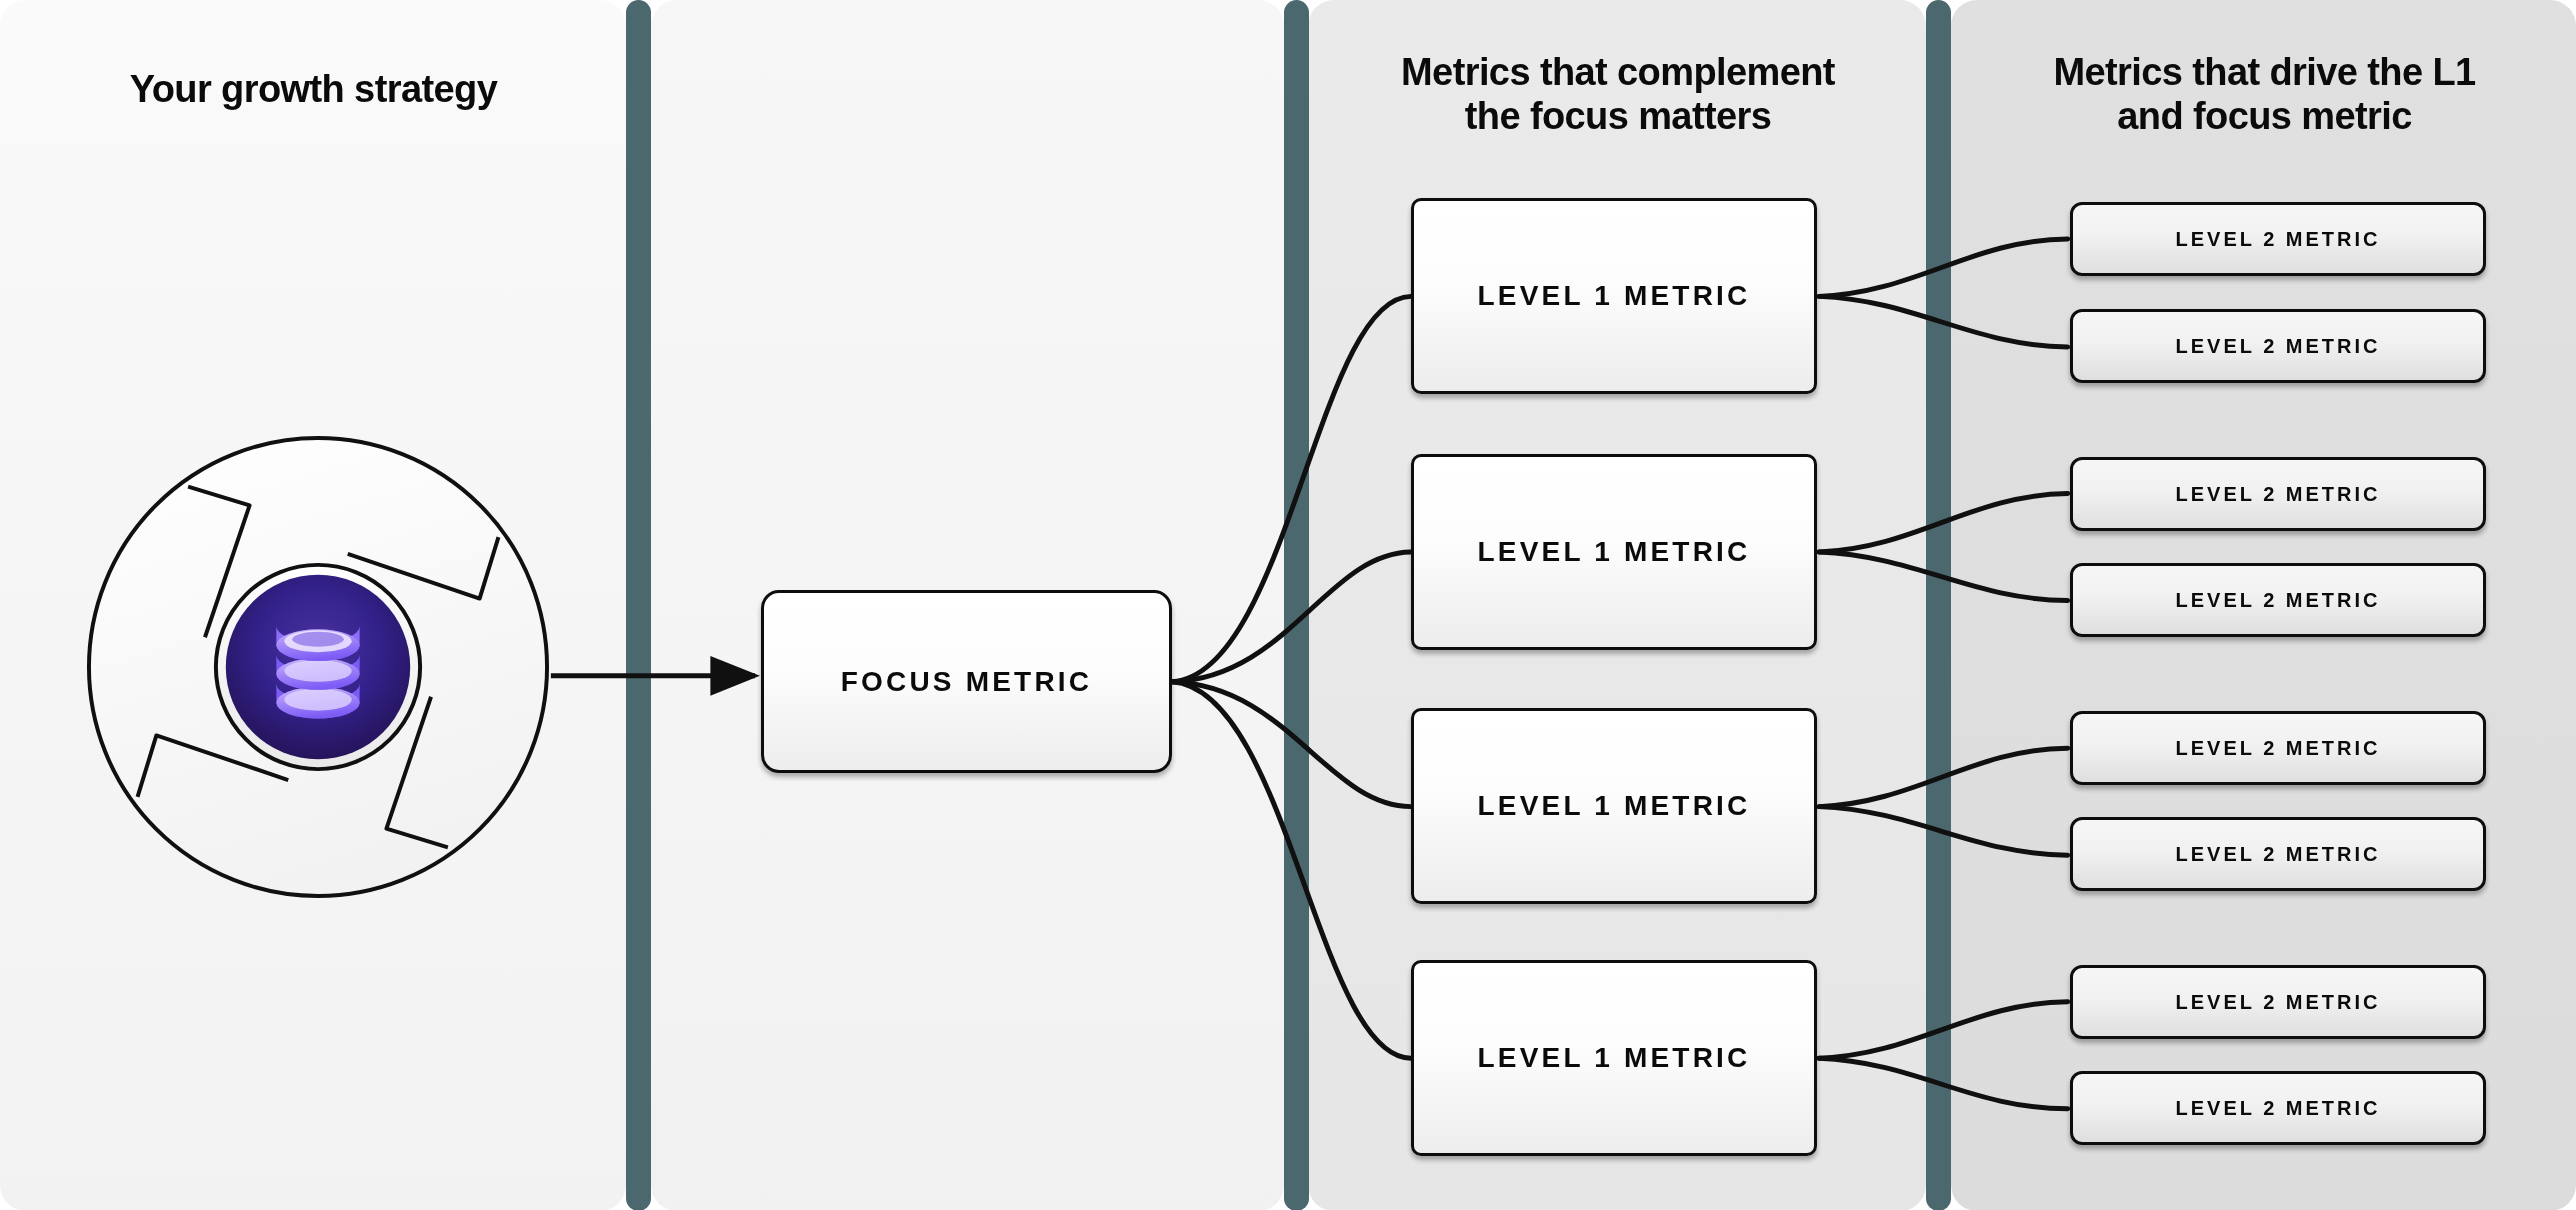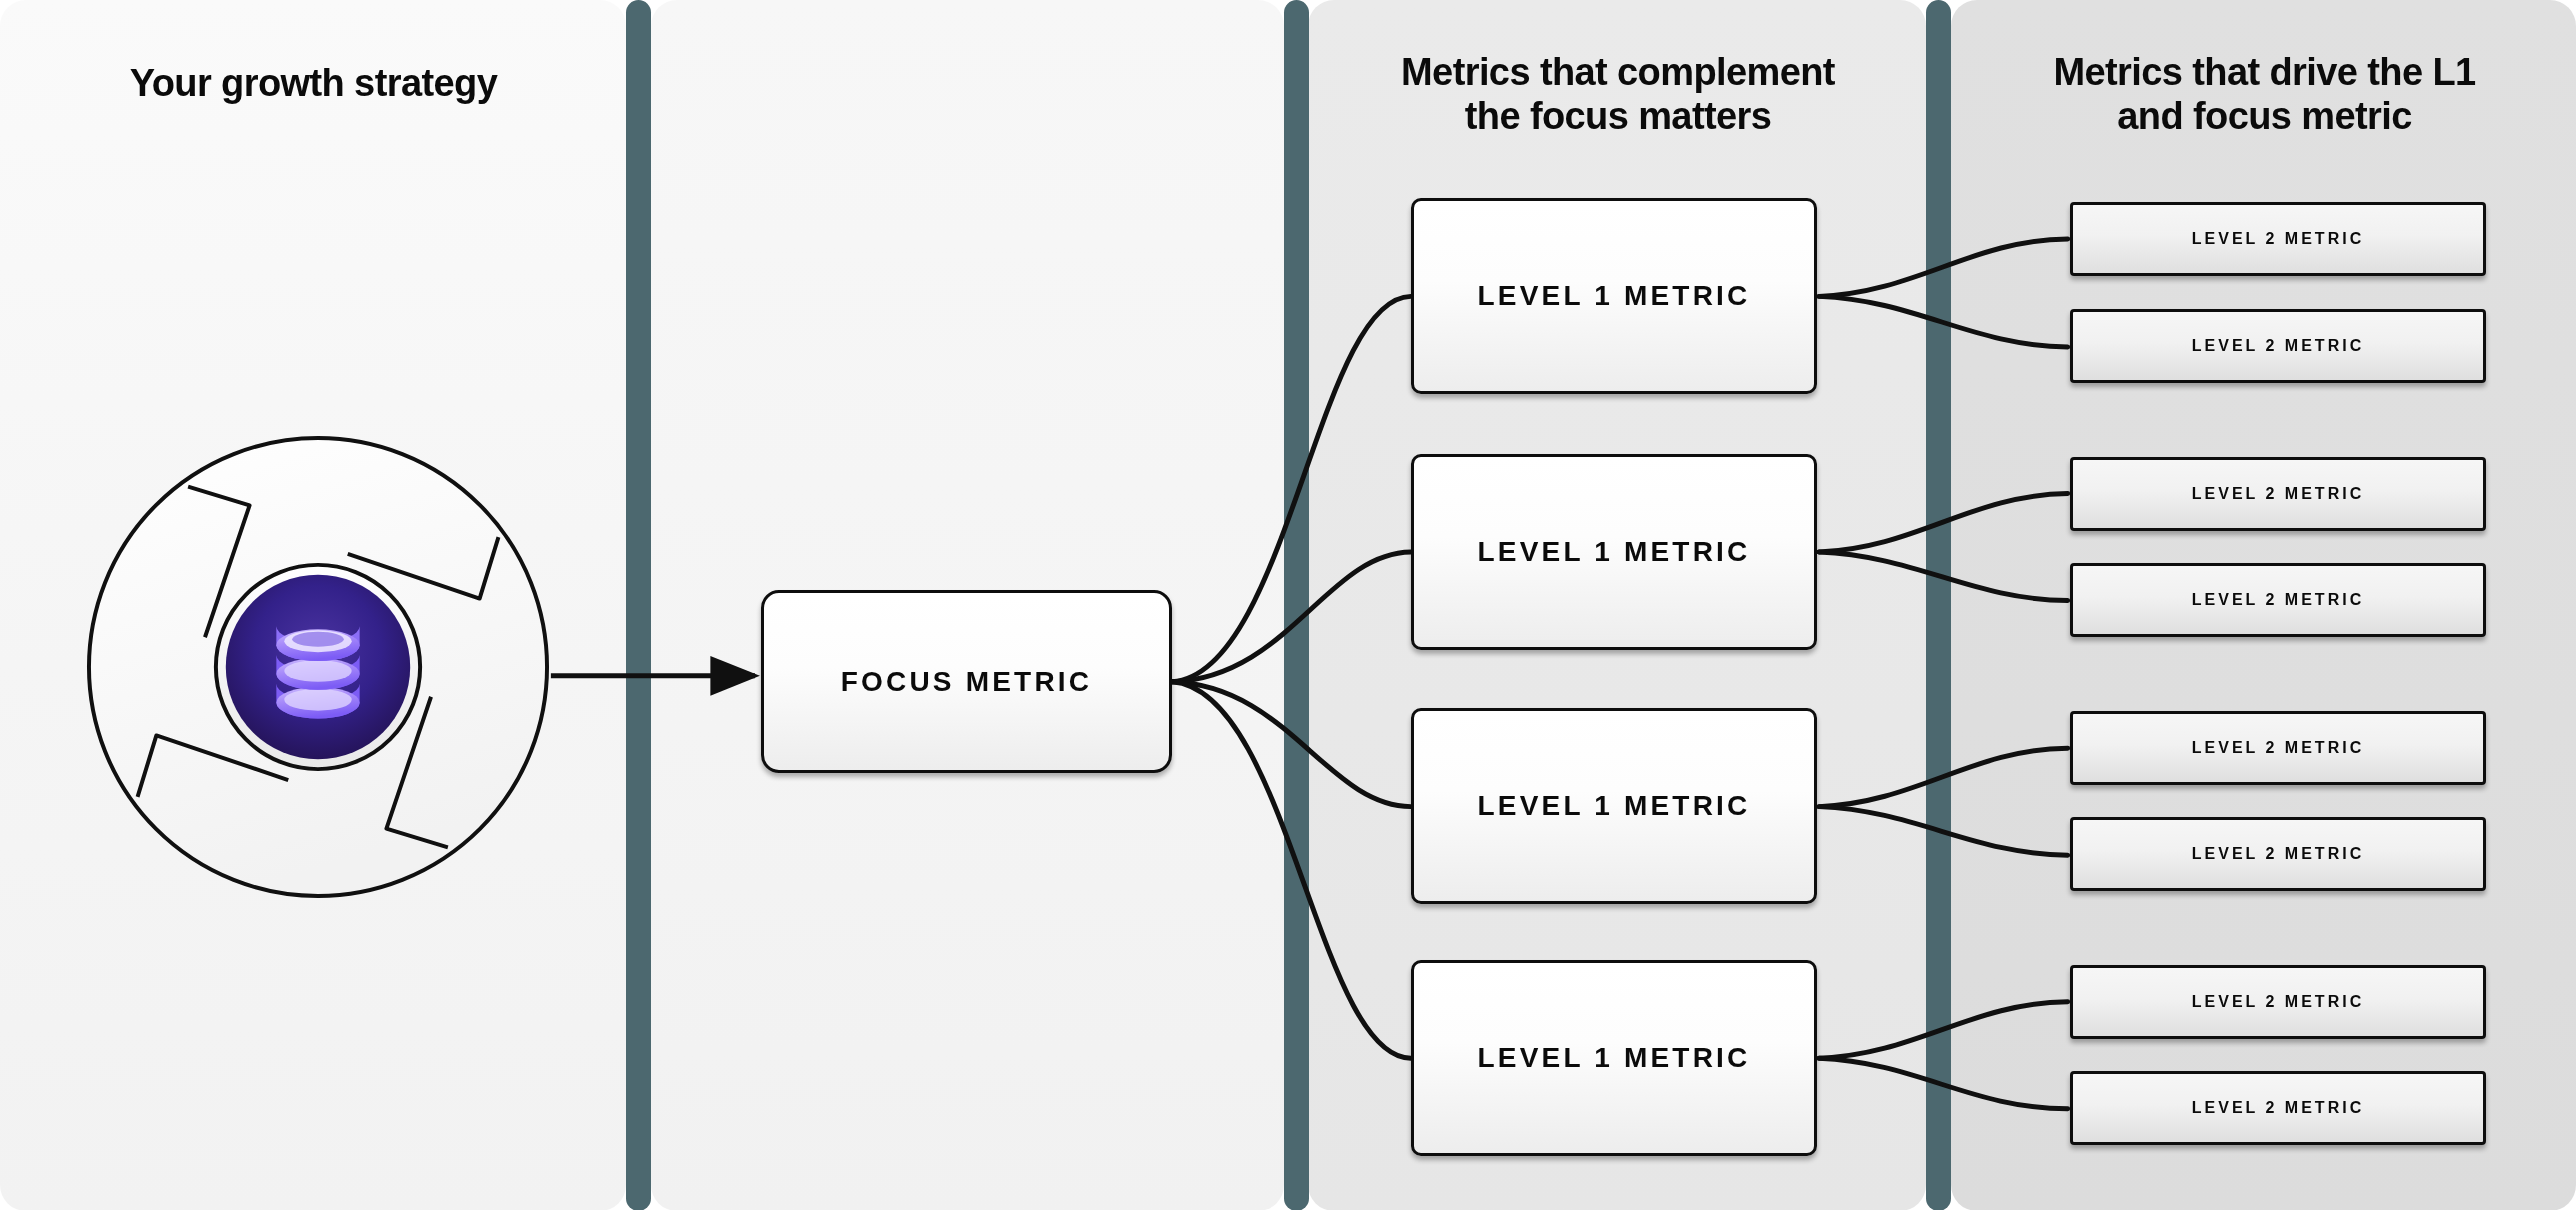--- a/index.html
+++ b/index.html
@@ -47,21 +47,21 @@
     position: absolute;
     text-align: center;
     color: #0b0b0b;
     font-weight: 700;
     font-size: 38px;
     line-height: 1.17;
     letter-spacing: -0.6px;
     font-family: "Liberation Sans", sans-serif;
     white-space: pre-line;
   }
-  #heading-1 { left: 40px;   width: 547px; top: 61px; }
+  #heading-1 { left: 40px;   width: 547px; top: 67px; }
   #heading-2 { left: 684px;  width: 570px; top: 50px; }
   #heading-3 { left: 1338px; width: 560px; top: 50px; }
   #heading-4 { left: 1981px; width: 567px; top: 50px; }
 
   
   #growth-circle {
     position: absolute;
     left: 85px;
     top: 434px;
     width: 466px;
@@ -84,22 +84,22 @@
   }
   .box-focus {
     border-radius: 18px;
     font-size: 28px;
   }
   .box-l1 {
     border-radius: 10px;
     font-size: 28px;
   }
   .box-l2 {
-    border-radius: 4px;
-    font-size: 16px;
+    border-radius: 12px;
+    font-size: 20px;
     letter-spacing: 3px;
     background: linear-gradient(180deg,#f6f6f6 0%, #f1f1f1 45%, #dfdfdf 100%);
   }
 
   #focus-metric { left: 761px;  top: 590px; width: 411px; height: 183px; }
 
   #l1-0 { left: 1411px; top: 198px; width: 406px; height: 196px; }
   #l1-1 { left: 1411px; top: 454px; width: 406px; height: 196px; }
   #l1-2 { left: 1411px; top: 708px; width: 406px; height: 196px; }
   #l1-3 { left: 1411px; top: 960px; width: 406px; height: 196px; }

